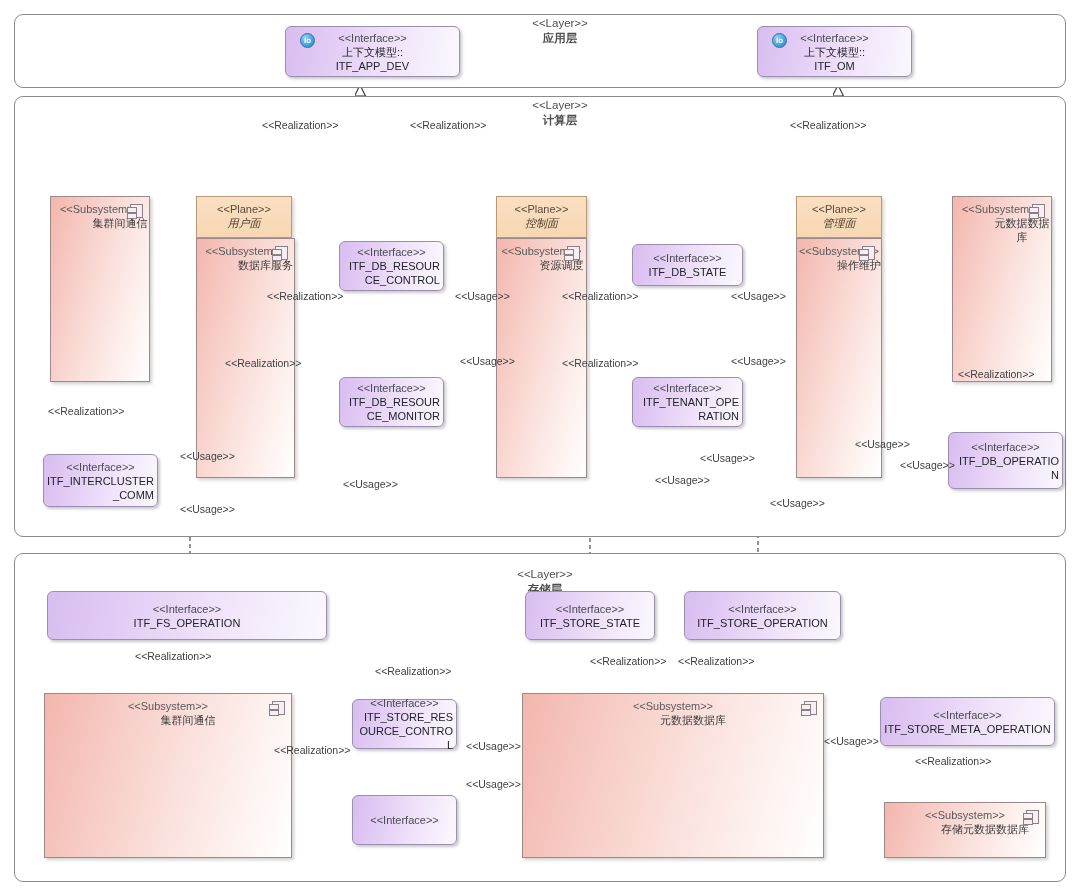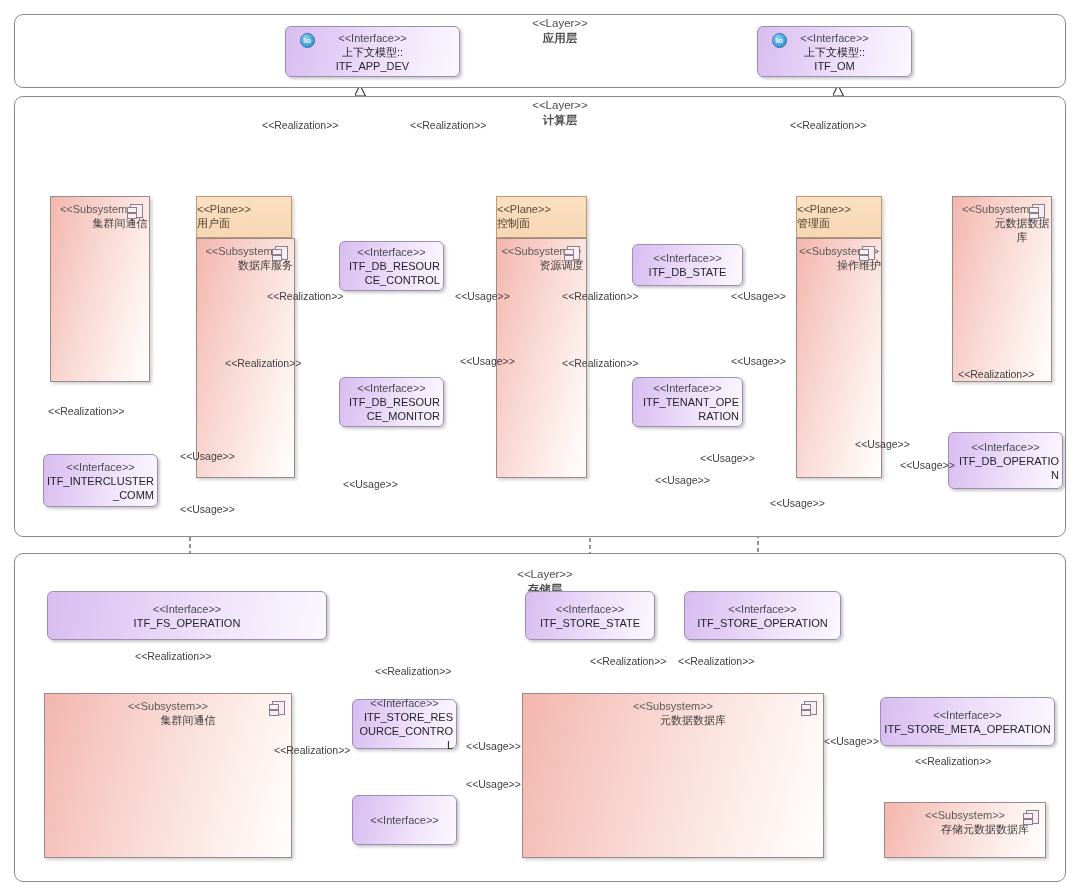--- a/index.html
+++ b/index.html
@@ -104,25 +104,26 @@
   .comp-icon::after  { top: 8px; }
 
   
   .plane {
     position: absolute;
     border: 1px solid #b99a76;
     background: linear-gradient(180deg, #fadfc2 0%, #f7d7b4 100%);
     color: #5a4a38;
     font-size: 11px;
     line-height: 14px;
+    text-align: center;
     padding-top: 5px;
     box-shadow: 2px 2px 3px rgba(120,100,80,0.28);
   }
   .plane .stereo { display:block; }
-  .plane .nm { display:block; color: #4a3a28; }
+  .plane .nm { display:block; color: #4a3a28; font-style: italic; }
   .elabel {
     position: absolute;
     font-size: 10.5px;
     color: #3f3f3f;
     white-space: nowrap;
     background: transparent;
     pointer-events: none;
   }
 </style>
 </head>

